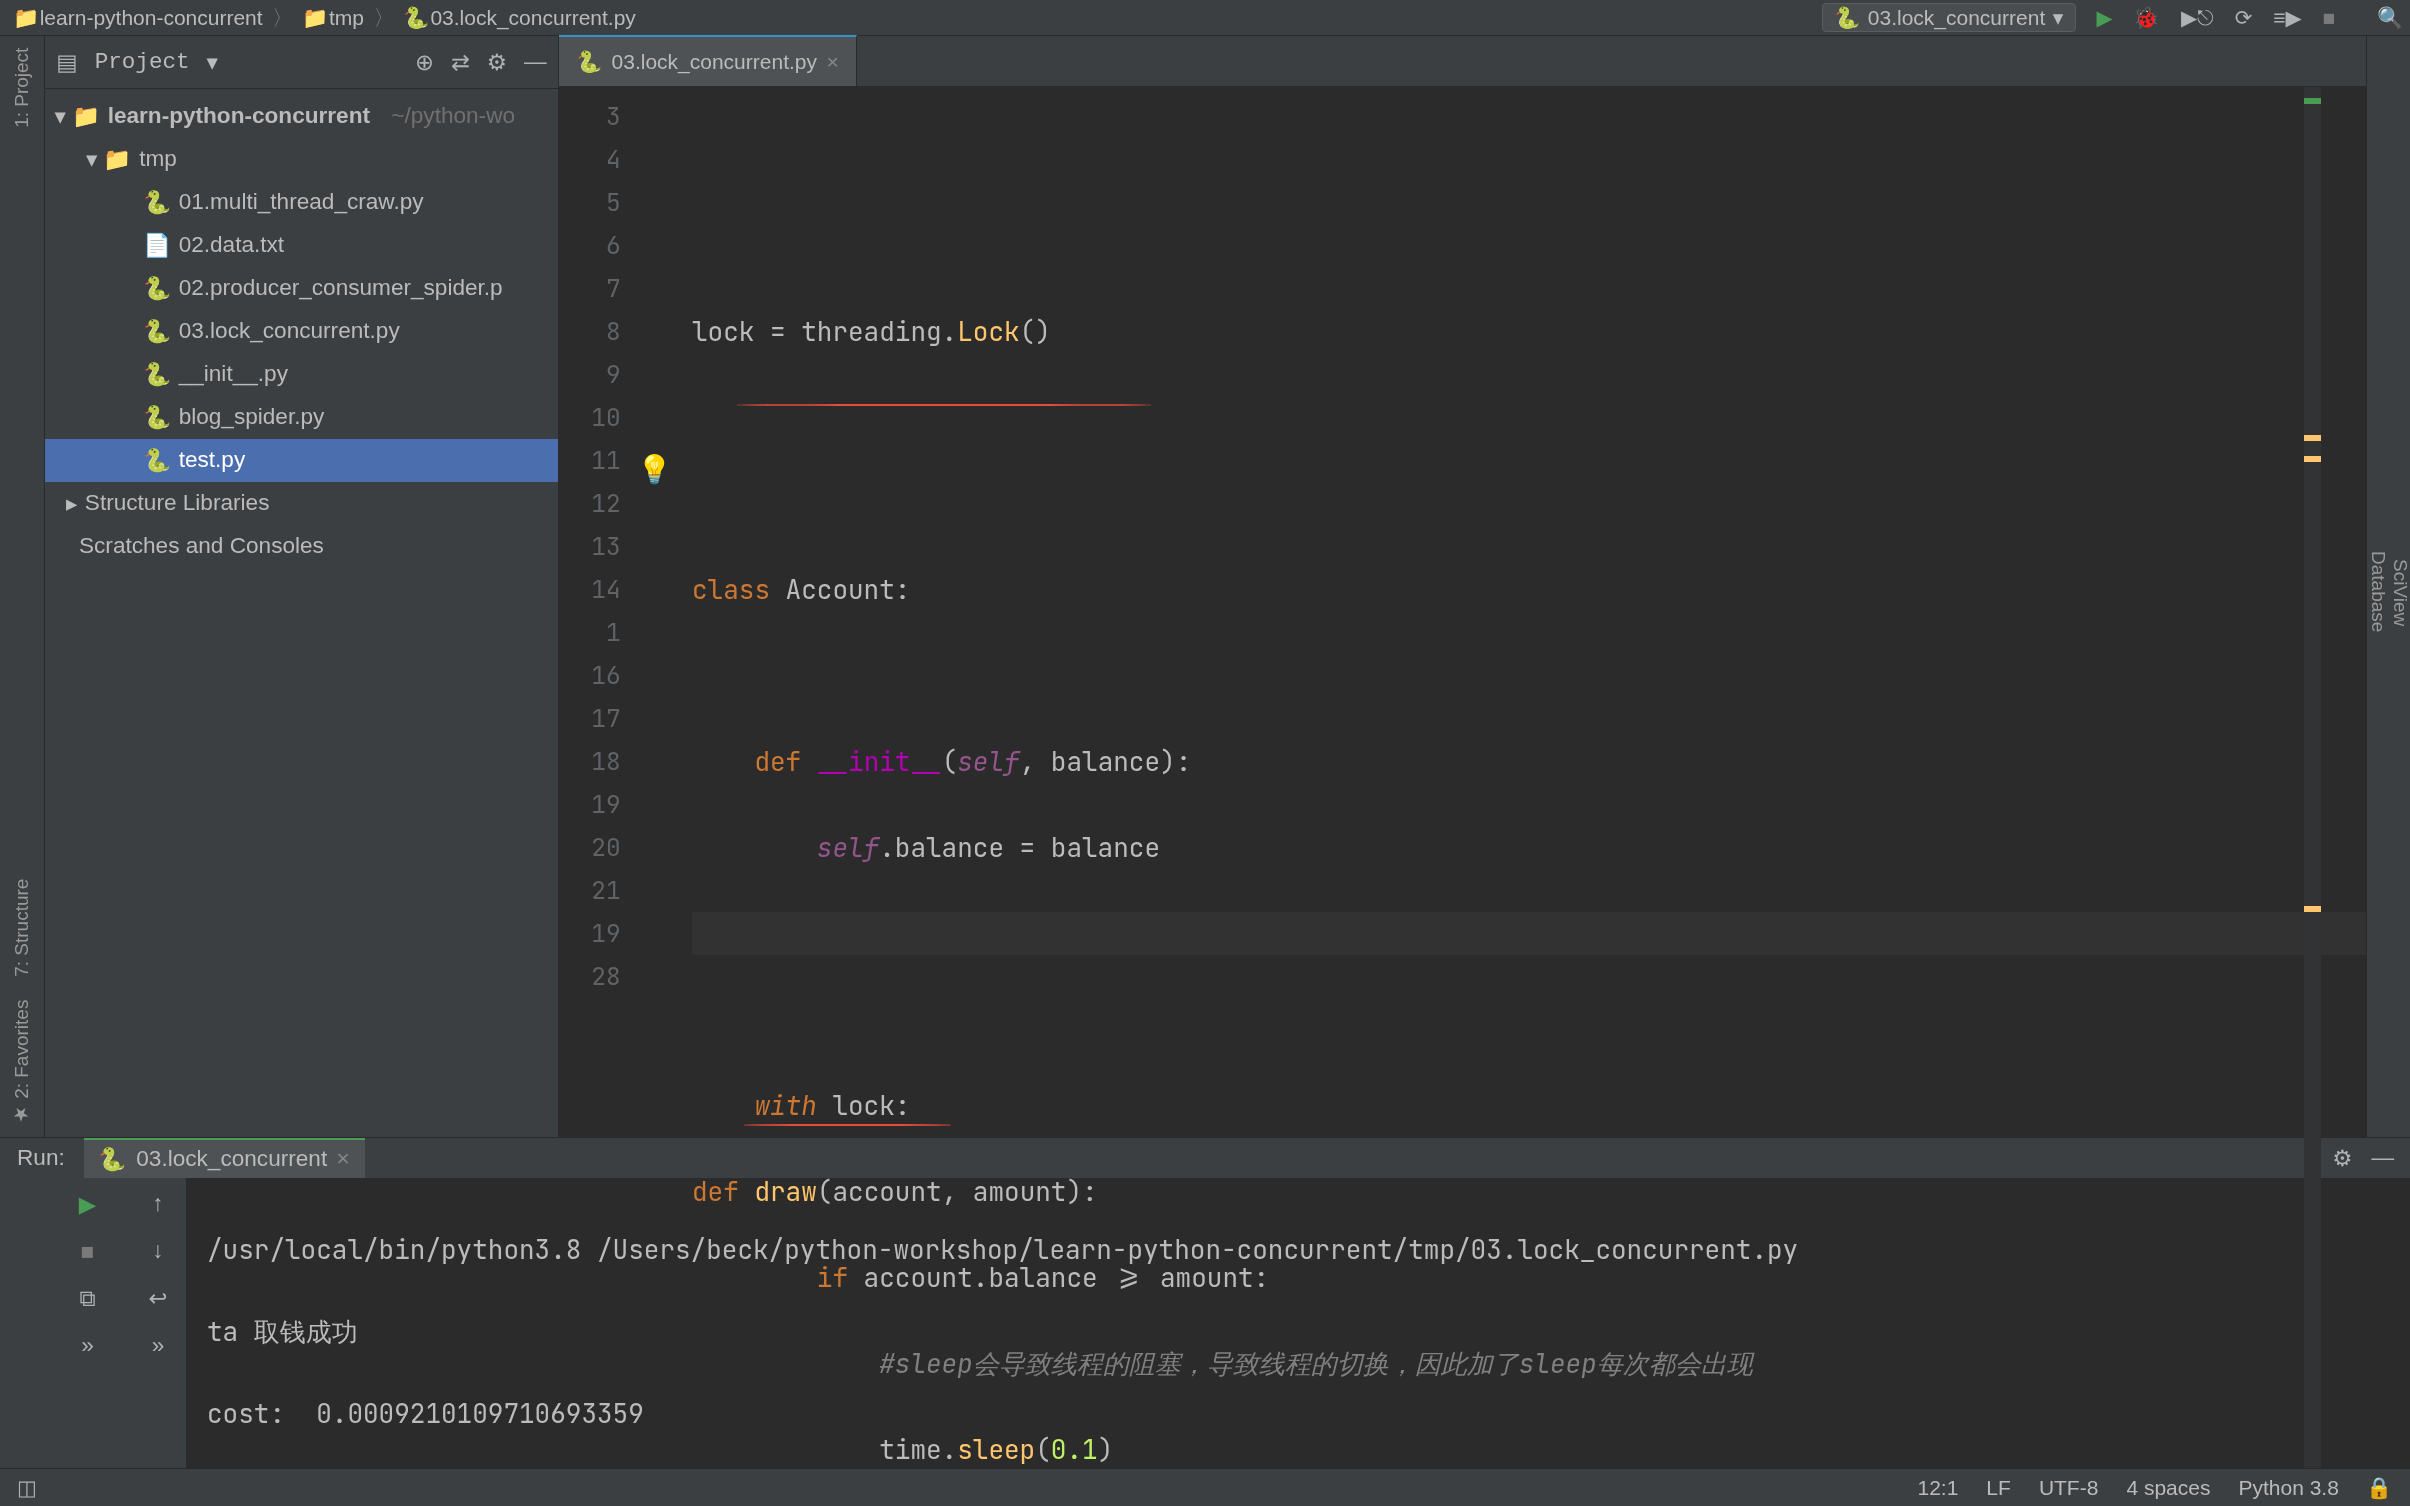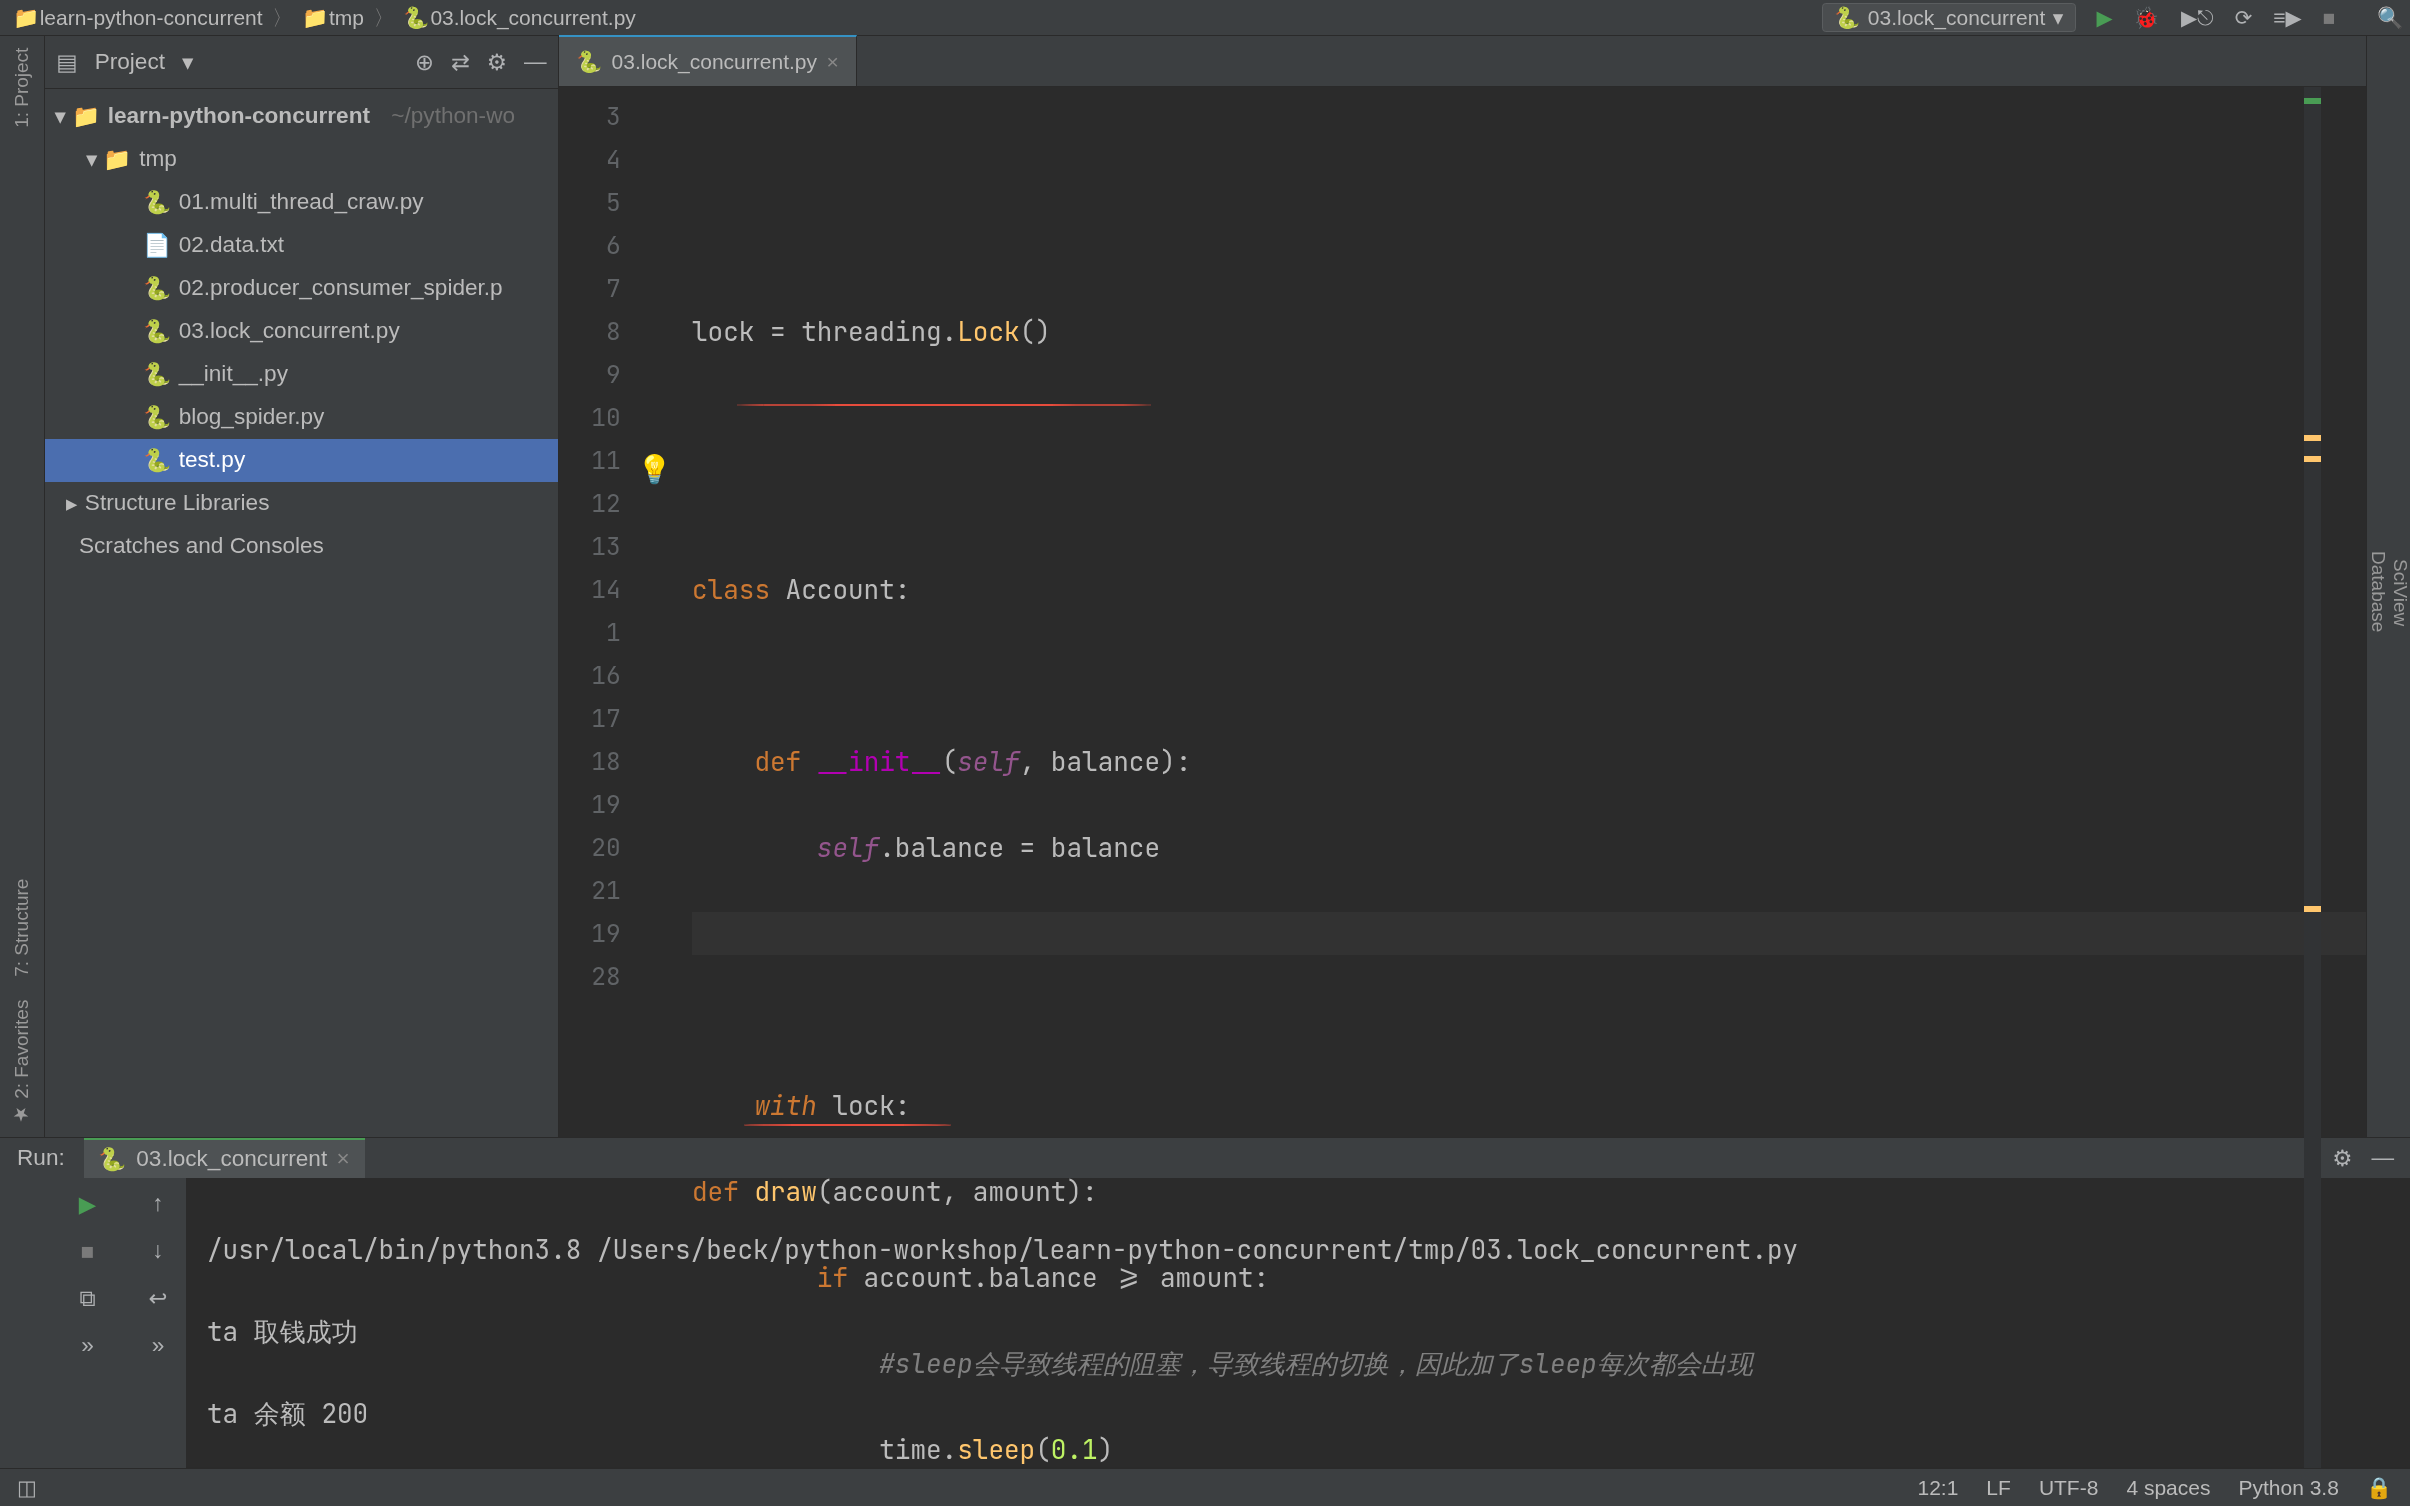--- a/index.html
+++ b/index.html
@@ -116,21 +116,21 @@
   <div class="left-gutter">
     <div class="vlabel">1: Project</div>
     <div style="flex:1"></div>
     <div class="vlabel">7: Structure</div>
     <div class="vlabel">★ <span>2: Favorites</span></div>
   </div>
 
   <div class="project-panel">
     <div class="panel-header">
       <span class="ibtn">▤</span>
-      <span style="font-weight:500;">Project</span>
+      <span style="font-weight:500;font-family:Liberation Mono, monospace;">Project</span>
       <span>▾</span>
       <span style="flex:1"></span>
       <span class="ibtn">⊕</span>
       <span class="ibtn">⇄</span>
       <span class="ibtn">⚙</span>
       <span class="ibtn">—</span>
     </div>
     <div class="tree">
       <div class="tree-row"><span>▾ 📁 </span><b>learn-python-concurrent</b>&nbsp;<span style="color:#707070">~/python-wo</span></div>
       <div class="tree-row" style="padding-left:41px">
@@ -246,21 +246,20 @@
     </div>
     <div class="run-controls2">
       <span class="ibtn">↑</span>
       <span class="ibtn">↓</span>
       <span class="ibtn">↩</span>
       <span class="ibtn">»</span>
     </div>
     <div class="run-output mono">
 <div>/usr/local/bin/python3.8 /Users/beck/python-workshop/learn-python-concurrent/tmp/03.lock_concurrent.py</div>
 <div>ta 取钱成功</div>
-<div>ta 余额 200</div>
 <div>cost:  0.0009210109710693359</div>
 
     </div>
   </div>
 </div>
 
 <div class="statusbar">
   <div class="status-left">
     <span>▶ <u>4: Run</u></span>
     <span>☰ <u>6: TODO</u></span>

